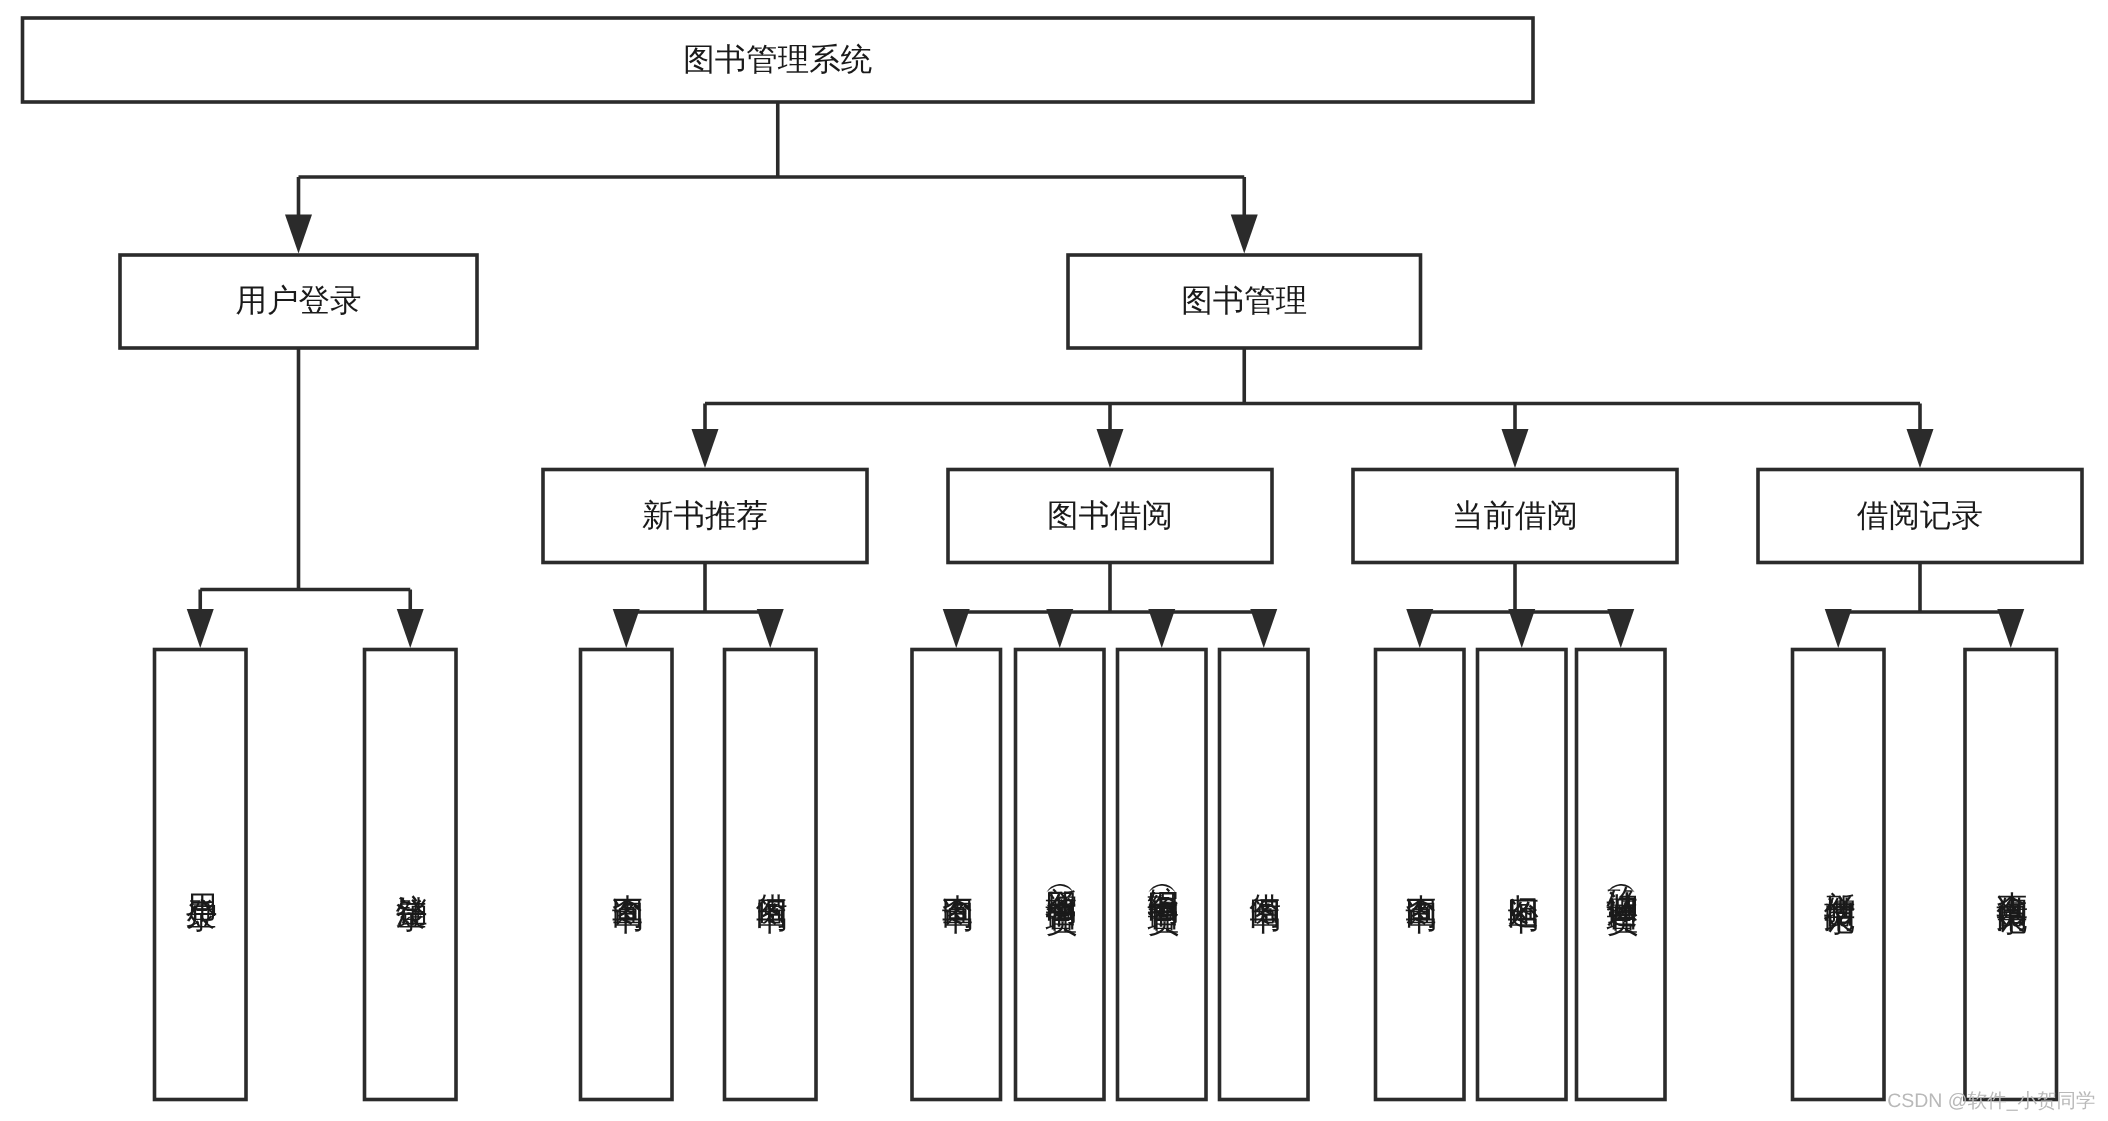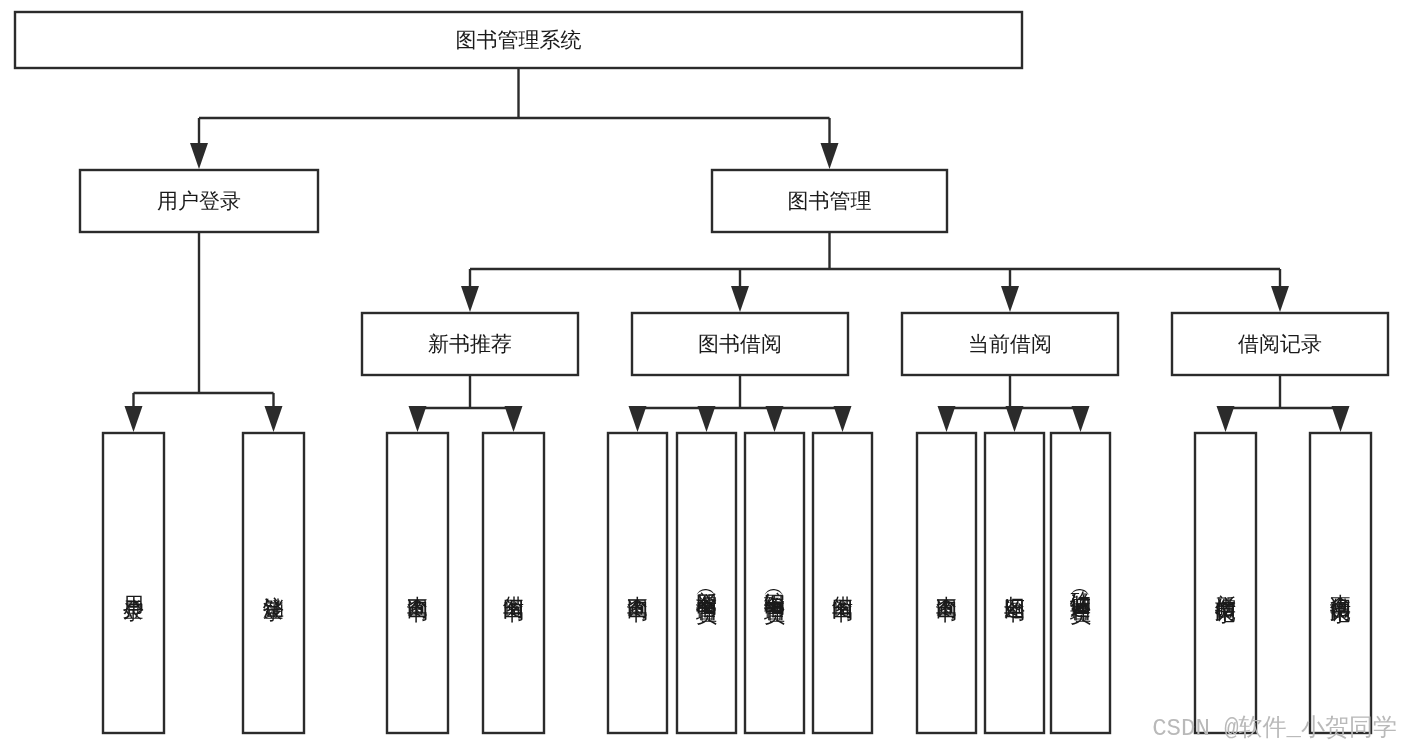--- a/index.html
+++ b/index.html
@@ -21,22 +21,22 @@
     writing-mode:vertical-rl;
     text-orientation:upright;
     font-family:"Liberation Sans","DejaVu Sans",sans-serif;
     font-size:21px;color:#1a1a1a;
     letter-spacing:2px;
     display:flex;align-items:center;justify-content:center;
     white-space:nowrap;pointer-events:none;
   }
   .watermark{
     position:absolute;right:8px;bottom:4px;
-    font-family:Liberation Mono, monospace;
-    font-size:24px;color:#b9b9b9;white-space:nowrap;margin-left:40px;
+    font-family:Liberation Sans, sans-serif;
+    font-size:13px;color:#b9b9b9;white-space:nowrap;margin-left:40px;
   }
 </style>
 </head>
 <body>
 
 <div id="stage">
 
   <svg id="diagram-svg" viewBox="0 0 1405 747">
     <g id="connectors">
         <line x1="518.5" y1="68" x2="518.5" y2="118" class="conn"></line>

